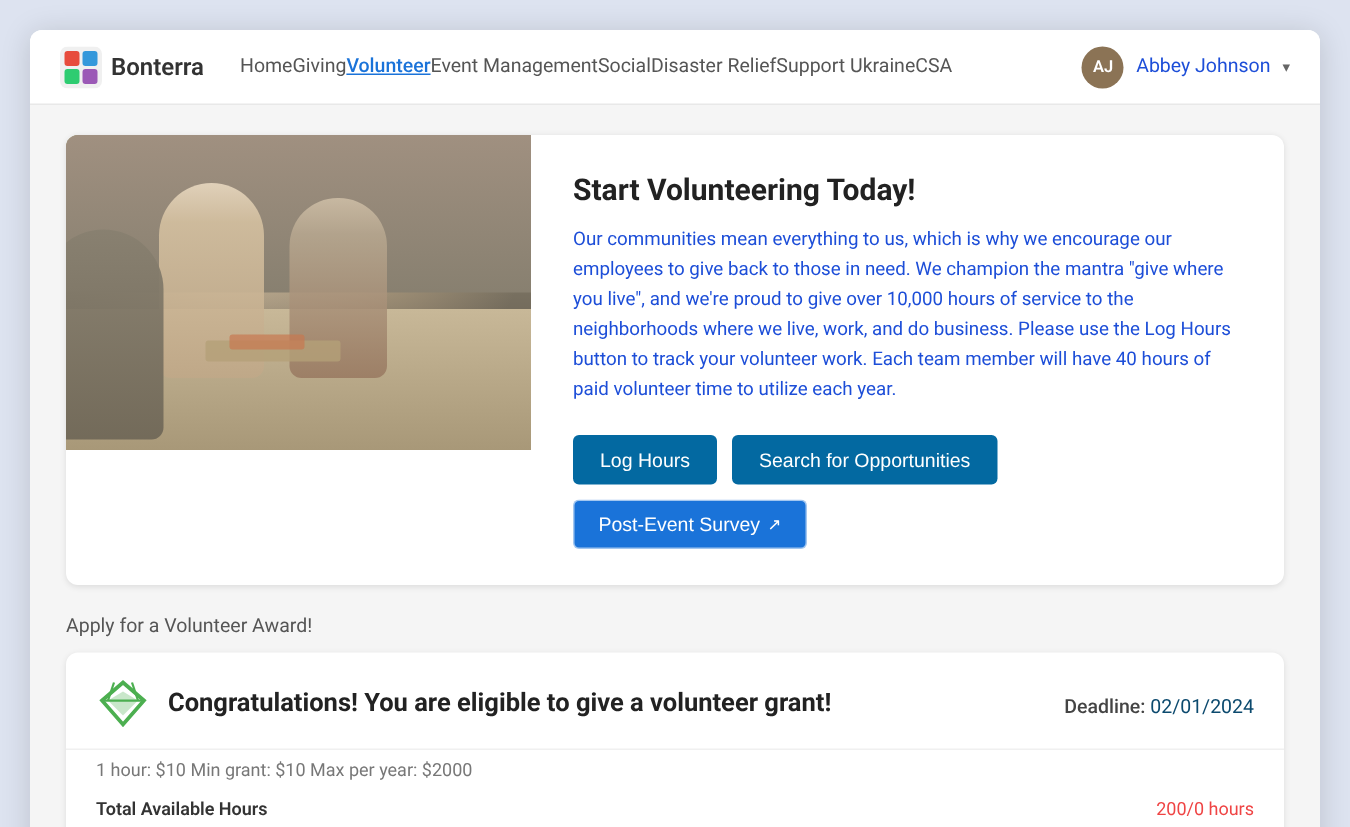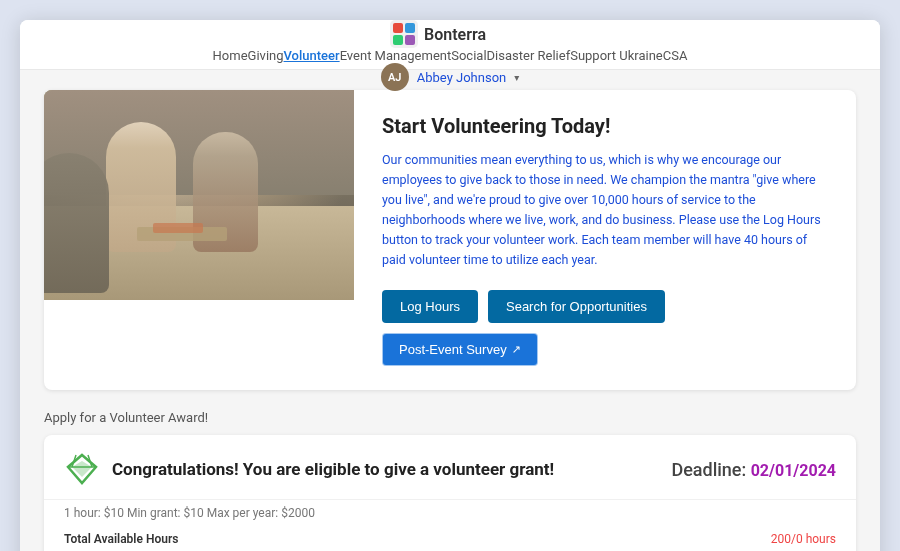--- a/index.html
+++ b/index.html
@@ -27,21 +27,20 @@
     }
 
     
     .navbar {
       display: flex;
       align-items: center;
       padding: 0 20px;
       height: 50px;
       background: #fff;
       border-bottom: 1px solid #e8e8e8;
-      flex-direction: column;
     }
 
     .logo-area {
       display: flex;
       align-items: center;
       margin-right: 24px;
     }
 
     .logo-icon {
       width: 28px;
@@ -390,22 +389,22 @@
 
         <svg class="grant-icon" viewBox="0 0 36 36" fill="none">
           <polygon points="18,4 32,16 18,32 4,16" fill="none" stroke="#4caf50" stroke-width="2.5"></polygon>
           <polygon points="18,10 28,16 18,26 8,16" fill="#4caf50" opacity="0.3"></polygon>
           <line x1="4" y1="16" x2="32" y2="16" stroke="#4caf50" stroke-width="1.5"></line>
           <line x1="12" y1="4" x2="8" y2="16" stroke="#4caf50" stroke-width="1.5"></line>
           <line x1="24" y1="4" x2="28" y2="16" stroke="#4caf50" stroke-width="1.5"></line>
         </svg>
         <h3 class="grant-title">Congratulations! You are eligible to give a volunteer grant!</h3>
         <div>
-          <span style="font-size:18px;color:#444;font-weight:500;">Deadline: </span>
-          <span style="font-size:16px;color:#a21caf;font-weight:700;">02/01/2024</span>
+          <span style="font-size:13px;color:#444;font-weight:500;">Deadline: </span>
+          <span style="font-size:13px;color:#0c4a6e;font-weight:400;">02/01/2024</span>
         </div>
       </div>
 
       <div class="grant-subtitle">1 hour: $10 Min grant: $10 Max per year: $2000</div>
 
       <div class="progress-section">
         <div class="progress-label-row">
           <span class="progress-label">Total Available Hours</span>
           <span class="progress-hours">200/0 hours</span>
         </div>

